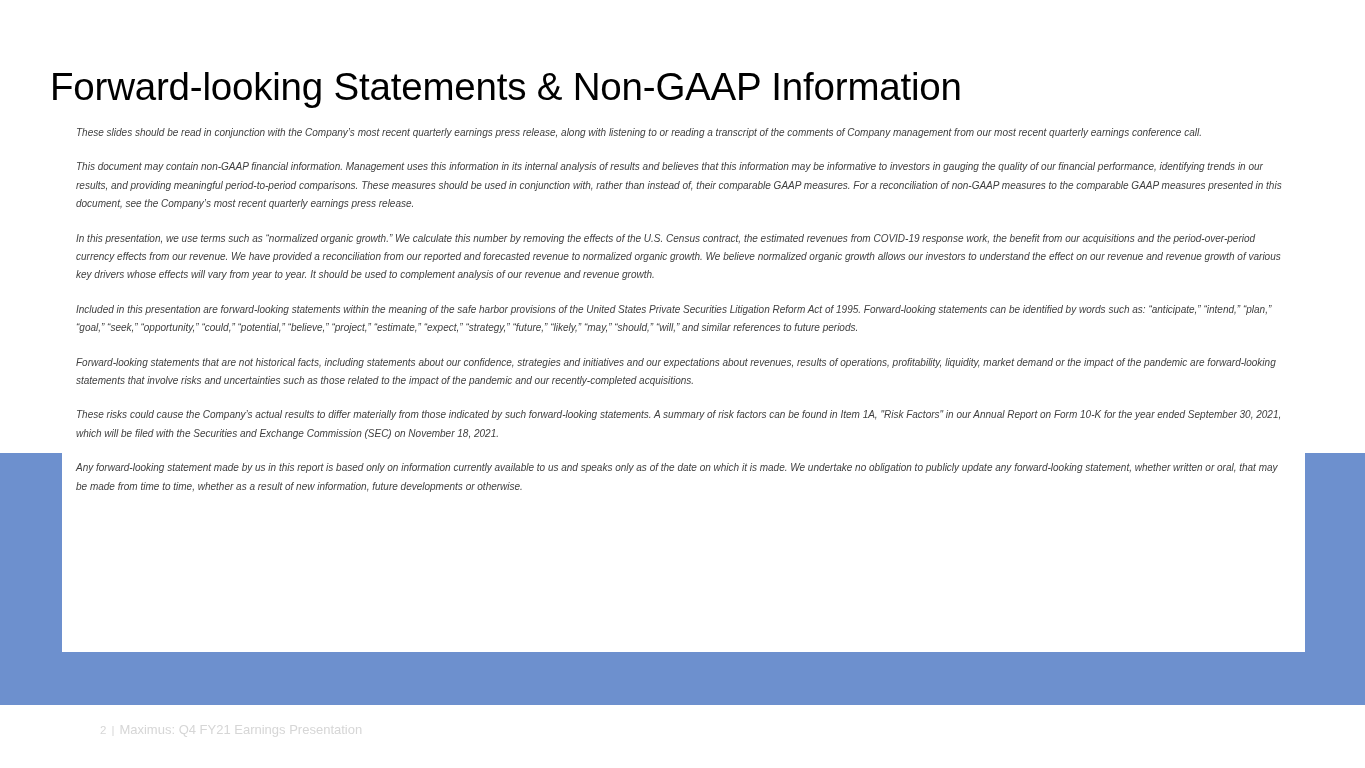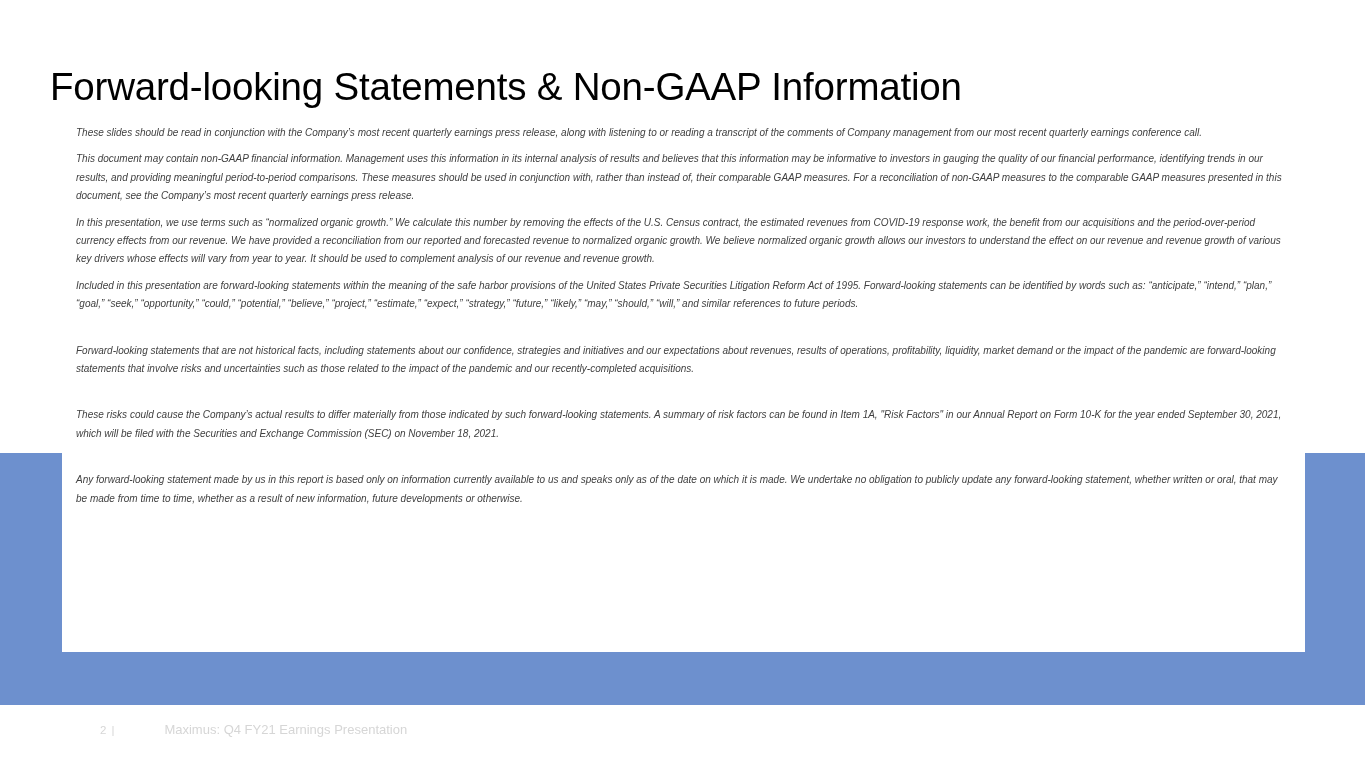--- a/index.html
+++ b/index.html
@@ -65,22 +65,22 @@
   .para {
     font-size: 10px;
     line-height: 18.4px;
     font-style: italic;
     color: #404040;
     text-align: left;
     margin: 0;
   }
 
   
-  .para + .para { margin-top: 8px; }
-  .para.gap-large { margin-top: 28px; }
+  .para + .para { margin-top: 16px; }
+  .para.gap-large { margin-top: 16px; }
 
   
   .footer {
     position: absolute;
     left: 100px;
     top: 723px;
     z-index: 3;
     display: flex;
     align-items: baseline;
     gap: 5px;
@@ -90,21 +90,20 @@
     font-size: 11.5px;
     line-height: 14px;
   }
   .footer-divider {
     font-size: 11.5px;
     line-height: 14px;
   }
   .footer-label {
     font-size: 13px;
     line-height: 14px;
-    margin-left: 45px;
   }
 </style>
 </head>
 <body>
 
 <div class="slide">
 
   <div class="blue-band"></div>
 
   <h1 class="slide-title">Forward-looking Statements &amp; Non-GAAP Information</h1>

